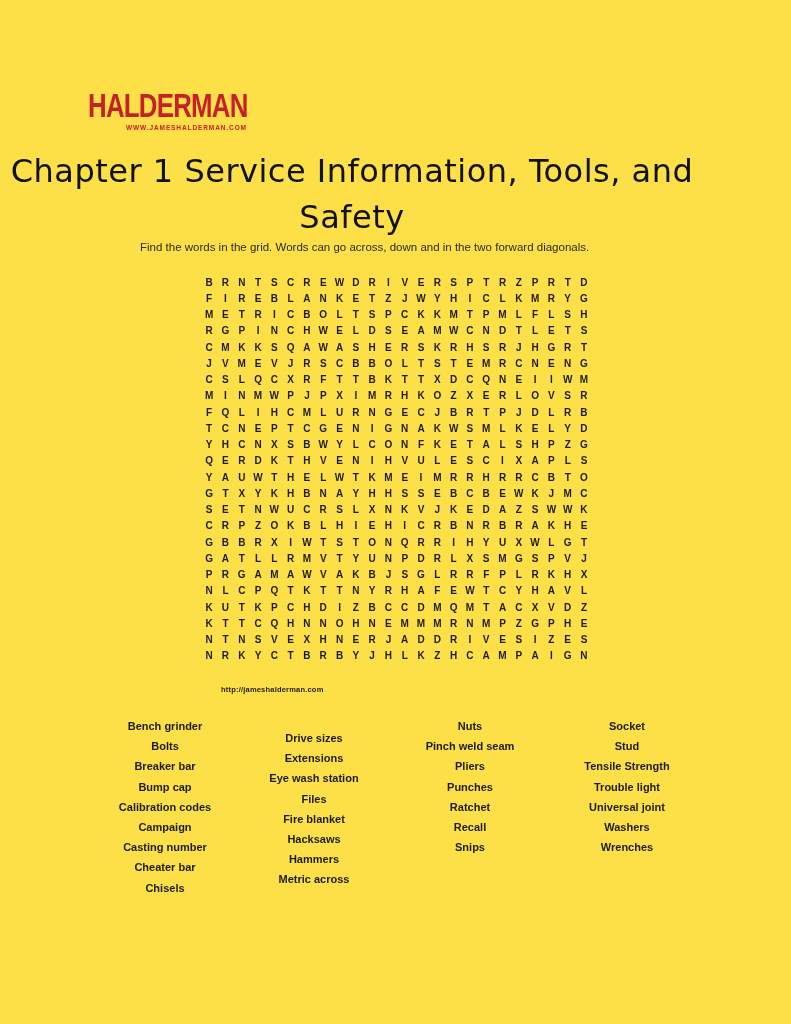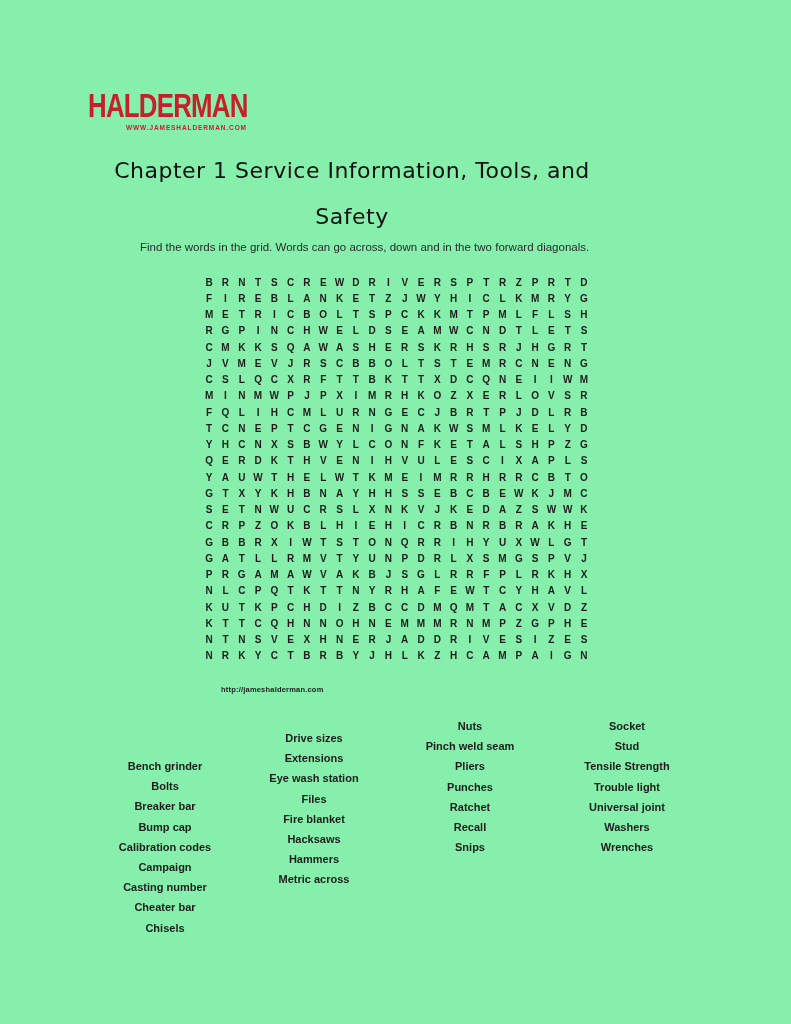--- a/index.html
+++ b/index.html
@@ -1,20 +1,20 @@
 <!DOCTYPE html>
 <html><head>
 <meta charset="utf-8">
 <style>
   html, body { margin: 0; padding: 0; background: #ffffff; }
   .page {
     position: relative;
     width: 791px;
     height: 1024px;
-    background: #86efac;
+    background: #fde047;
     font-family: "Liberation Sans", sans-serif;
     color: #1c1c1c;
     overflow: hidden;
   }
 
   
   .logo-block { position: absolute; left: 88px; top: 88px; }
   .logo-text {
     font-family: "Liberation Sans", sans-serif;
     font-weight: bold;
@@ -37,21 +37,21 @@
     white-space: nowrap;
   }
 
   
   .title {
     position: absolute;
     left: 0; top: 148px;
     width: 704px;
     text-align: center;
     font-family: "DejaVu Sans", sans-serif;
-    font-size: 22px;
+    font-size: 32px;
     line-height: 46px;
     color: #111111;
     letter-spacing: 0.5px;
   }
 
   
   .instructions {
     position: absolute;
     left: 101px; top: 241px;
     font-size: 11.5px;
@@ -85,21 +85,21 @@
     font-weight: bold;
     letter-spacing: 0.2px;
     color: #1c1c1c;
     text-decoration: none;
     padding-left: 20px;
   }
 
   
   .word-list { position: absolute; left: 0; top: 716px; width: 791px; height: 200px; }
   .wl-col { position: absolute; top: 0; width: 200px; text-align: center; }
-  .wl-col-1 { left: 65px; margin-top: 40px; }
+  .wl-col-1 { left: 65px; }
   .wl-col-2 { left: 214px; margin-top: 12px; }
   .wl-col-3 { left: 370px; }
   .wl-col-4 { left: 527px; }
   .word-item {
     height: 20.2px;
     line-height: 20.2px;
     font-size: 11px;
     font-weight: bold;
     color: #1c1c1c;
     white-space: nowrap;

